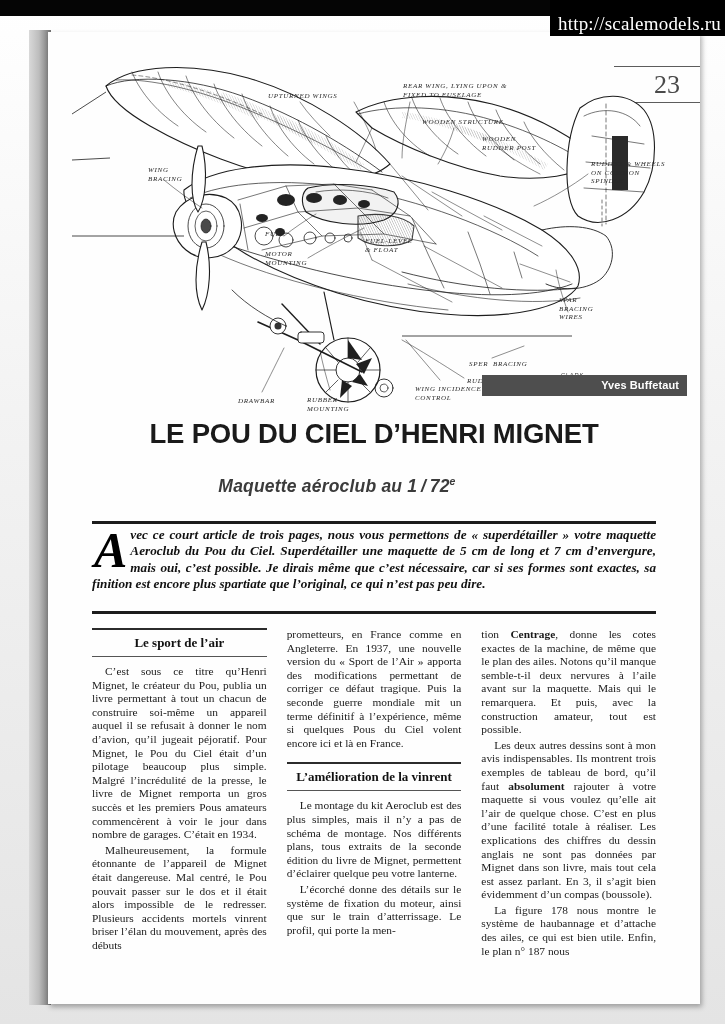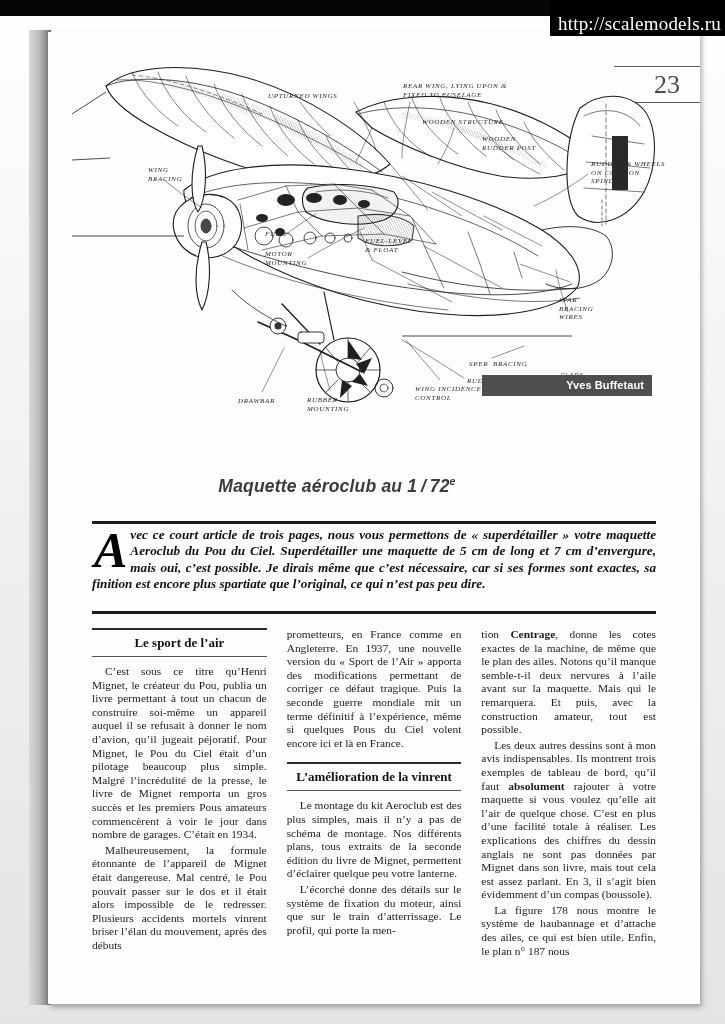--- a/index.html
+++ b/index.html
@@ -74,21 +74,21 @@
     text-transform:uppercase;
   }
   .ill-sig{
     position:absolute;
     font-family:"Liberation Sans",sans-serif;
     font-size:6px;letter-spacing:.6px;color:#444;
   }
 
   
   #byline{
-    position:absolute;left:434px;top:343px;width:170px;height:21px;
+    position:absolute;left:434px;top:343px;width:205px;height:21px;
     background:#4e4e4e;
   }
   #byline-name{
     position:absolute;right:8px;top:4px;
     color:#fff;
     font-family:"Liberation Sans",sans-serif;
     font-weight:bold;font-size:11px;
     letter-spacing:.1px;
   }
 
@@ -385,20 +385,21 @@
     <div class="ill-label" style="left:166px;top:357px;">DRAWBAR</div>
     <div class="ill-label" style="left:235px;top:356px;">RUBBER
 MOUNTING</div>
     <div class="ill-sig" style="left:489px;top:332px;">CLARK</div>
   </div>
 
   <div id="byline">
     <span id="byline-name">Yves Buffetaut</span>
   </div>
 
+  <div id="title">LE POU DU CIEL D’HENRI MIGNET</div>
   <div id="subtitle">
     <span>Maquette aéroclub au 1 / 72</span><sup>e</sup>
   </div>
 
   <div id="intro-rule-top"></div>
   <div id="intro">
     <span id="dropcap">A</span><span>vec ce court article de trois pages, nous vous permettons de « superdétailler » votre maquette Aeroclub du Pou du Ciel. Superdétailler une maquette de 5 cm de long et 7 cm d’envergure, mais oui, c’est possible. Je dirais même que c’est nécessaire, car si ses formes sont exactes, sa finition est encore plus spartiate que l’original, ce qui n’est pas peu dire.</span>
   </div>
   <div id="intro-rule-bot"></div>
 

